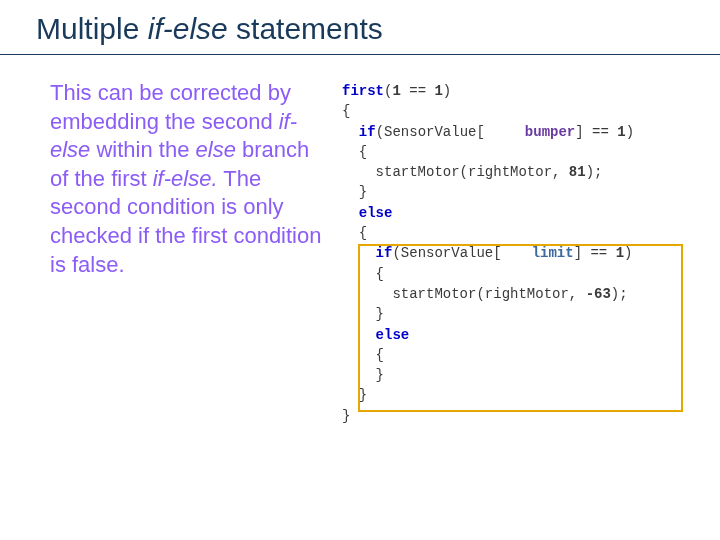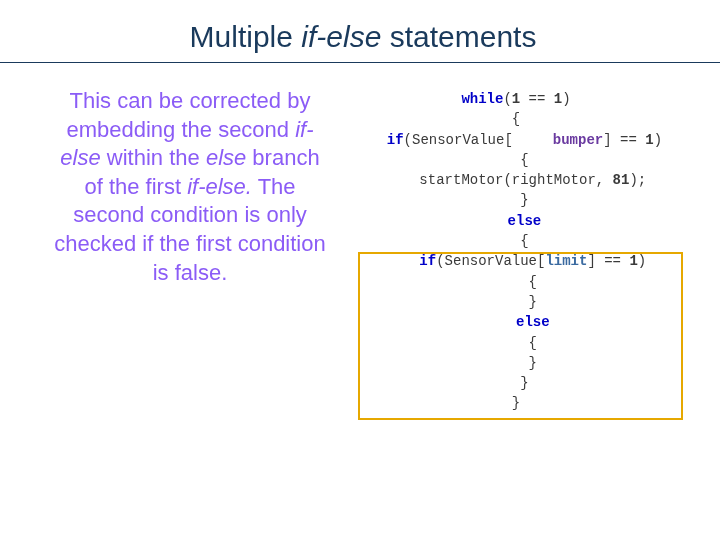--- a/index.html
+++ b/index.html
@@ -6,22 +6,21 @@
   body {
     width: 720px;
     height: 540px;
     background: #fff;
     font-family: Arial, Helvetica, sans-serif;
     position: relative;
   }
   .slide {
     width: 720px;
     height: 540px;
-    padding: 20px 30px;
-    text-align: center;
+    padding: 12px 30px;
   }
   .title {
     font-size: 30px;
     color: #1a3a5c;
     font-weight: normal;
     margin-bottom: 8px;
     padding-left: 6px;
   }
   .title .italic { font-style: italic; }
   .title-underline {
@@ -47,21 +46,21 @@
     font-family: "Courier New", Courier, monospace;
     font-size: 14px;
     line-height: 1.45;
     position: relative;
     padding-top: 2px;
   }
   .code-line { white-space: pre; }
   .kw { color: #0000c8; font-weight: bold; }
   .num { color: #3a3a3a; font-weight: bold; }
   .var1 { color: #6a3aa0; font-weight: bold; margin-left: 40px; }
-  .var2 { color: #3a6aa0; font-weight: bold; }
+  .var2 { color: #3a6aa0; font-weight: bold; margin-left: 30px; }
   .fn { color: #3a3a3a; }
   .brace { color: #3a3a3a; }
   .highlight-box {
     position: absolute;
     border: 2px solid #e6a800;
     pointer-events: none;
   }
 </style>
 </head>
 <body>
@@ -73,30 +72,31 @@
   <div class="title-underline"></div>
 
   <div class="content">
     <div class="body-text">
       <span>This can be corrected by embedding the second </span><span class="italic">if-else</span><span> within the </span><span class="italic">else</span><span> branch of the first </span><span class="italic">if-else.</span><span> The second condition is only checked if the first condition is false.</span>
     </div>
 
     <div class="code-block">
       <div class="highlight-box" style="left:16px; top:165px; width:325px; height:168px;"></div>
 
-      <div class="code-line"><span class="kw">while</span><span class="brace">(</span><span class="num">1</span><span class="fn"> == </span><span class="num">1</span><span class="brace">)</span></div>
+      <div class="code-line"><span class="kw">first</span><span class="brace">(</span><span class="num">1</span><span class="fn"> == </span><span class="num">1</span><span class="brace">)</span></div>
       <div class="code-line brace">{</div>
       <div class="code-line"><span>  </span><span class="kw">if</span><span class="fn">(SensorValue[</span><span class="var1">bumper</span><span class="fn">] == </span><span class="num">1</span><span class="brace">)</span></div>
       <div class="code-line brace">  {</div>
       <div class="code-line"><span class="fn">    startMotor(rightMotor, </span><span class="num">81</span><span class="fn">);</span></div>
       <div class="code-line brace">  }</div>
       <div class="code-line"><span>  </span><span class="kw">else</span></div>
       <div class="code-line brace">  {</div>
       <div class="code-line"><span>    </span><span class="kw">if</span><span class="fn">(SensorValue[</span><span class="var2">limit</span><span class="fn">] == </span><span class="num">1</span><span class="brace">)</span></div>
       <div class="code-line brace">    {</div>
+      <div class="code-line"><span class="fn">      startMotor(rightMotor, </span><span class="num">-63</span><span class="fn">);</span></div>
       <div class="code-line brace">    }</div>
       <div class="code-line"><span>    </span><span class="kw">else</span></div>
       <div class="code-line brace">    {</div>
       <div class="code-line brace">    }</div>
       <div class="code-line brace">  }</div>
       <div class="code-line brace">}</div>
     </div>
   </div>
 </div>
 

